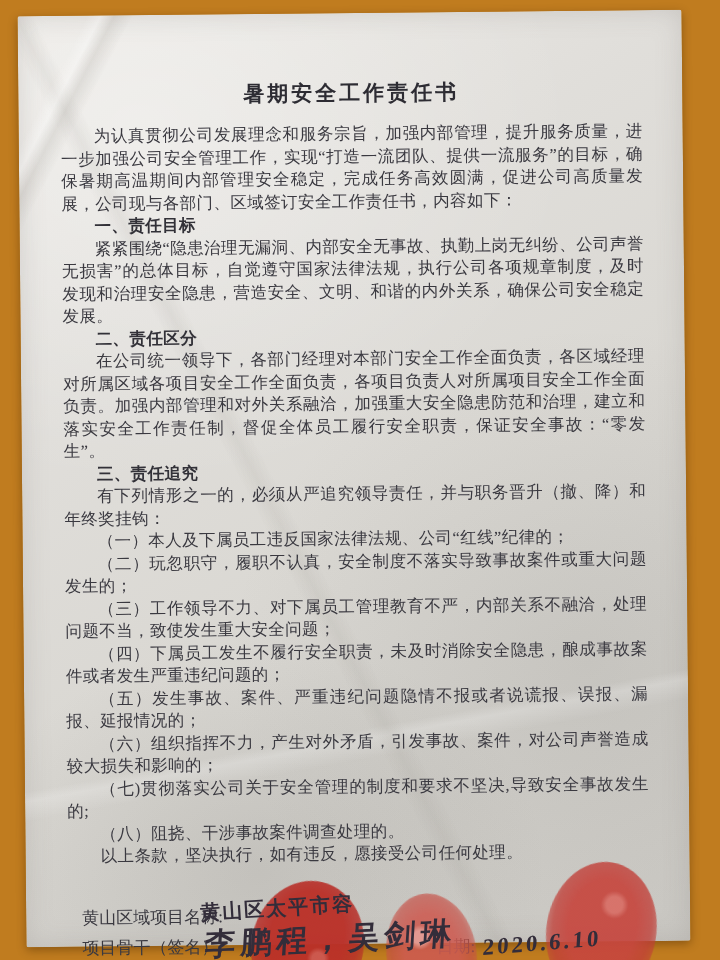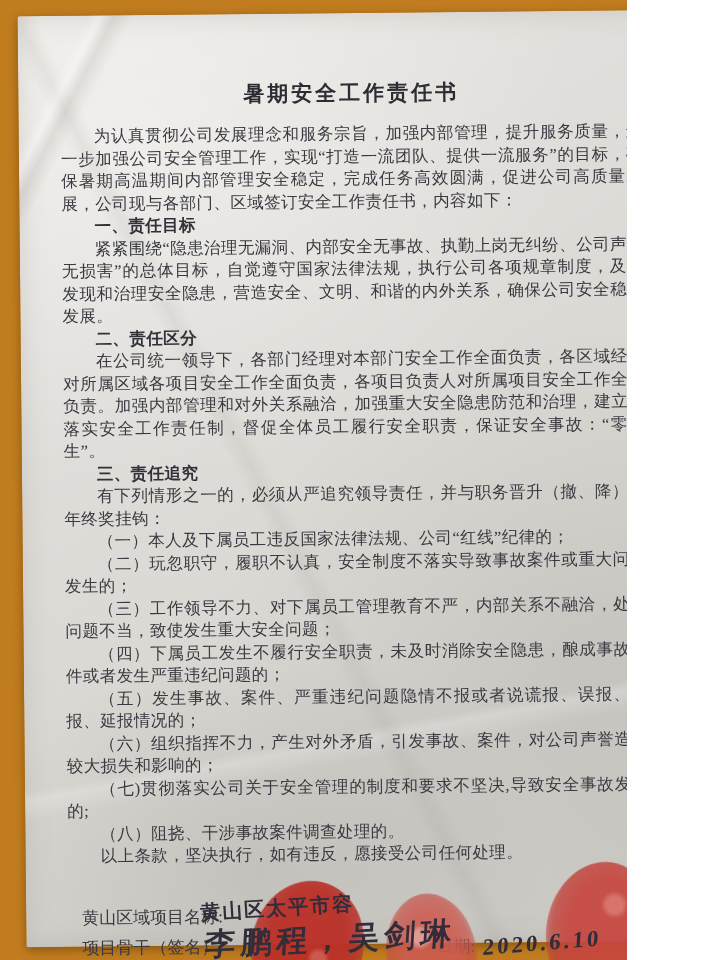--- a/index.html
+++ b/index.html
@@ -2,21 +2,21 @@
 <html><head>
 <meta charset="utf-8">
 <style>
   html,body{margin:0;padding:0;}
   body{
     width:720px;height:960px;overflow:hidden;
     font-family:"Liberation Serif","DejaVu Serif",serif;
   }
   
   .scene{
-    position:relative;width:627px;height:960px;overflow:hidden;
+    position:relative;width:720px;height:960px;overflow:hidden;
     background-color:#c07c1f;
     background-image:
       repeating-linear-gradient(91deg,
         rgba(120,66,8,.28) 0 2px, rgba(0,0,0,0) 2px 13px,
         rgba(233,170,84,.30) 13px 16px, rgba(0,0,0,0) 16px 30px,
         rgba(150,88,18,.22) 30px 33px, rgba(0,0,0,0) 33px 52px),
       linear-gradient(104deg,#d2913c 0%,#bd7a1b 22%,#cd8a30 45%,#ad6d12 68%,#c6competent 80%,#c07d22 100%);
   }
   
   .paper{

